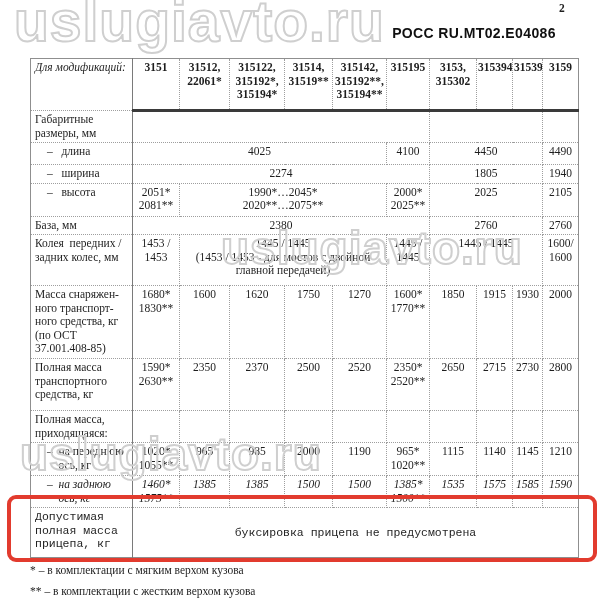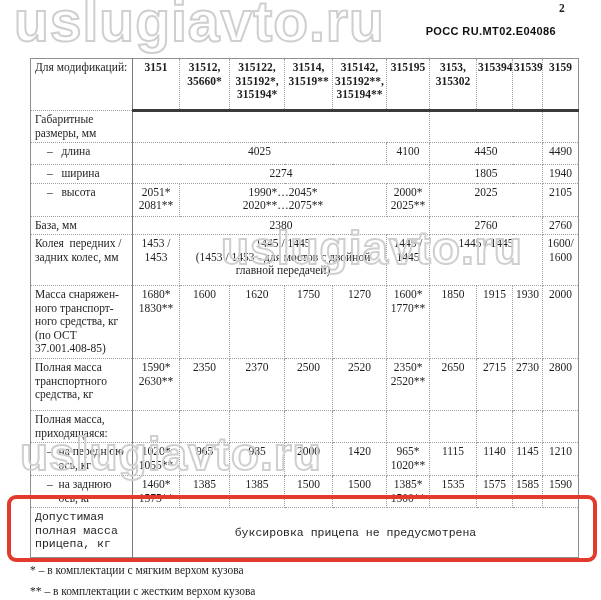--- a/index.html
+++ b/index.html
@@ -1,29 +1,29 @@
 <!DOCTYPE html>
 <html><head>
 <meta charset="utf-8">
 <style>
   html,body{margin:0;padding:0;background:#ffffff;}
   .page{position:relative;width:601px;height:600px;background:#ffffff;overflow:hidden;
         font-family:"Liberation Serif",serif;color:#1e1e1e;}
   .page-number{position:absolute;top:2px;left:559px;font-size:11.5px;font-weight:bold;}
-  .cert-number{position:absolute;top:25px;right:45px;font-size:11px;font-weight:bold;
+  .cert-number{position:absolute;top:25px;right:45px;font-size:14px;font-weight:bold;
                font-family:"Liberation Sans",sans-serif;letter-spacing:.4px;color:#101010;}
   #spec-table{position:absolute;left:30px;top:58px;width:548px;border-collapse:collapse;
               table-layout:fixed;border:1px solid #8f8f8f;}
   #spec-table td{border:1px dotted #9e9e9e;font-size:11.5px;line-height:13.5px;
                  vertical-align:top;padding:2px 1px;white-space:pre-line;overflow:hidden;}
   #spec-table td.val{text-align:center;}
   #spec-table td.lbl{text-align:left;padding-left:4px;border-right:1px solid #7a7a7a;}
   #spec-table td.sub{padding-left:16px;}
   #spec-table tr.hdr td{font-weight:bold;}
-  #spec-table tr.hdr td.lbl{font-weight:normal;}
+  #spec-table tr.hdr td.lbl{font-weight:normal;font-style:italic;}
   #spec-table tr.hdr td.val{border-bottom:3px solid #3a3a3a;margin-left:36px;}
   #spec-table tr.hl td.val{vertical-align:middle;}
   .wm{position:absolute;font-family:"Liberation Sans",sans-serif;font-weight:bold;
       color:transparent;-webkit-text-stroke:2px #cfcfcf;letter-spacing:1px;
       pointer-events:none;white-space:nowrap;z-index:4;}
   .wm1{top:-12px;left:14px;font-size:57px;}
   .wm2{top:221px;left:221px;font-size:46px;}
   .wm3{top:427px;left:20px;font-size:46px;}
   #highlight-box{position:absolute;left:7px;top:495px;width:582px;height:59px;
                  border:4px solid #e23b2e;border-radius:9px;z-index:6;pointer-events:none;}
@@ -49,21 +49,21 @@
         <col style="width:47px">
         <col style="width:36px">
       <col style="width:30px">
         <col style="width:36px">
     </colgroup>
     <tbody id="tbody">
         <tr class="hdr" style="height: 52px;">
           <td class="lbl">Для модификаций:</td>
           <td class="val">3151</td>
           <td class="val">31512,
-35660*</td>
+22061*</td>
           <td class="val">315122,
 315192*,
 315194*</td>
           <td class="val">31514,
 31519**</td>
           <td class="val">315142,
 315192**,
 315194**</td>
           <td class="val">315195</td>
           <td class="val">3153,
@@ -174,29 +174,29 @@
           <td class="val"></td>
         </tr>
         <tr style="height: 33px;">
           <td class="lbl sub">–&nbsp; на переднюю
 &nbsp;&nbsp;&nbsp;&nbsp;ось, кг</td>
           <td class="val">1020*
 1055**</td>
           <td class="val">965</td>
           <td class="val">985</td>
           <td class="val">2000</td>
-          <td class="val">1420</td>
+          <td class="val">1190</td>
           <td class="val">965*
 1020**</td>
           <td class="val">1115</td>
           <td class="val">1140</td>
           <td class="val">1145</td>
           <td class="val">1210</td>
         </tr>
-        <tr style="height: 32px;">
+        <tr style="height: 32px; font-style: italic;">
           <td class="lbl sub">–&nbsp; на заднюю
 &nbsp;&nbsp;&nbsp;&nbsp;ось, кг</td>
           <td class="val">1460*
 1575**</td>
           <td class="val">1385</td>
           <td class="val">1385</td>
           <td class="val">1500</td>
           <td class="val">1500</td>
           <td class="val">1385*
 1500**</td>

